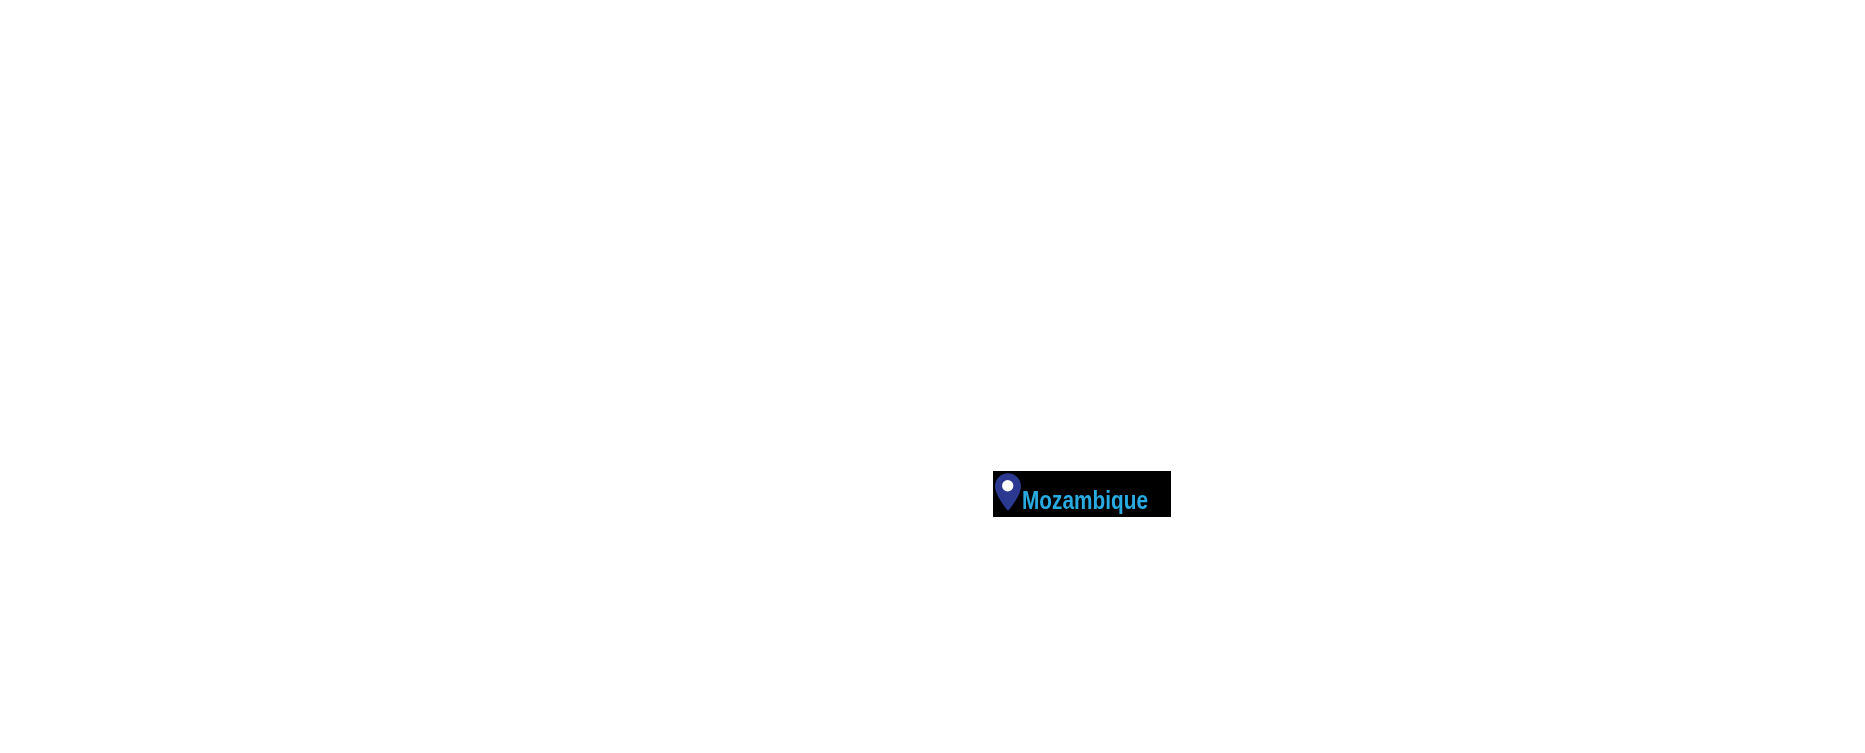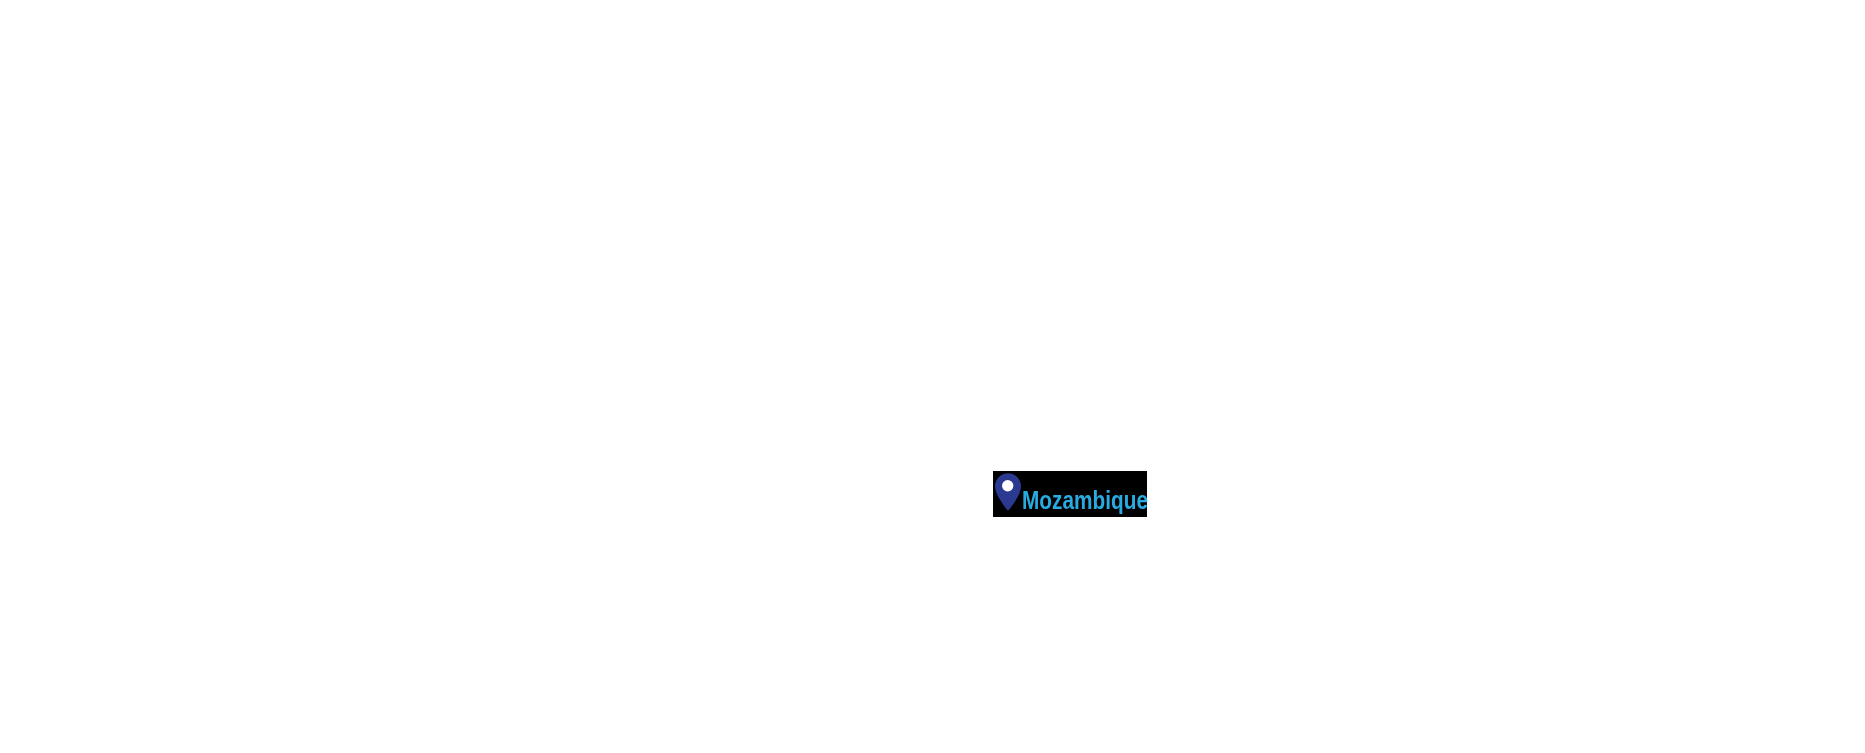--- a/index.html
+++ b/index.html
@@ -18,20 +18,21 @@
     background: var(--page-bg, #ffffff);
   }
   .logo-box {
     position: absolute;
     left: 993px;
     top: 471px;
     width: 154px;
     height: 46px;
     background: var(--logo-box-bg, #000000);
     cursor: pointer;
+    padding-left: 24px;
   }
   .pin-icon {
     position: absolute;
     left: 2px;
     top: 2px;
     width: 26px;
     height: 38px;
     display: block;
   }
   .pin-icon svg {

